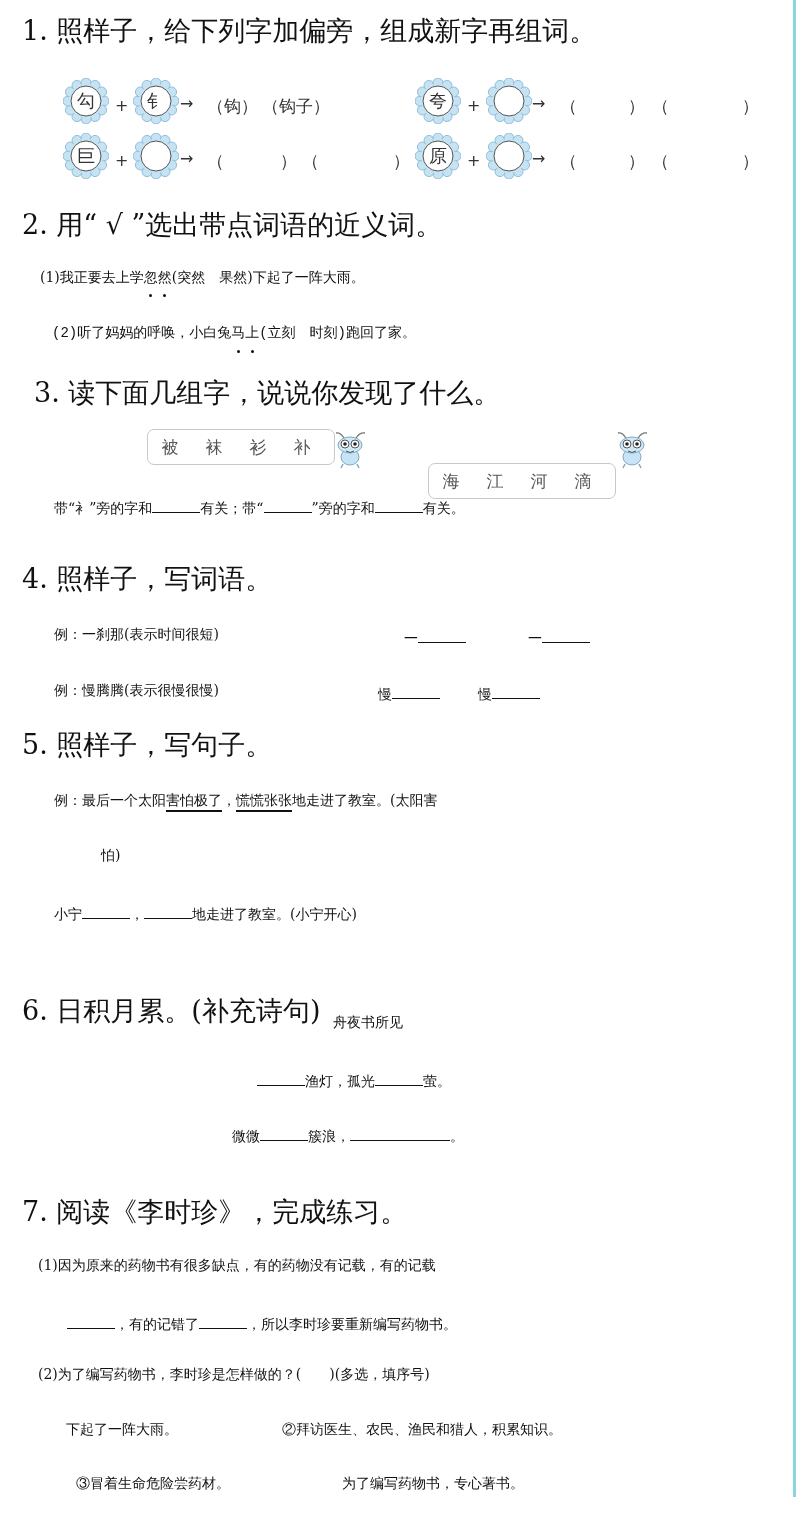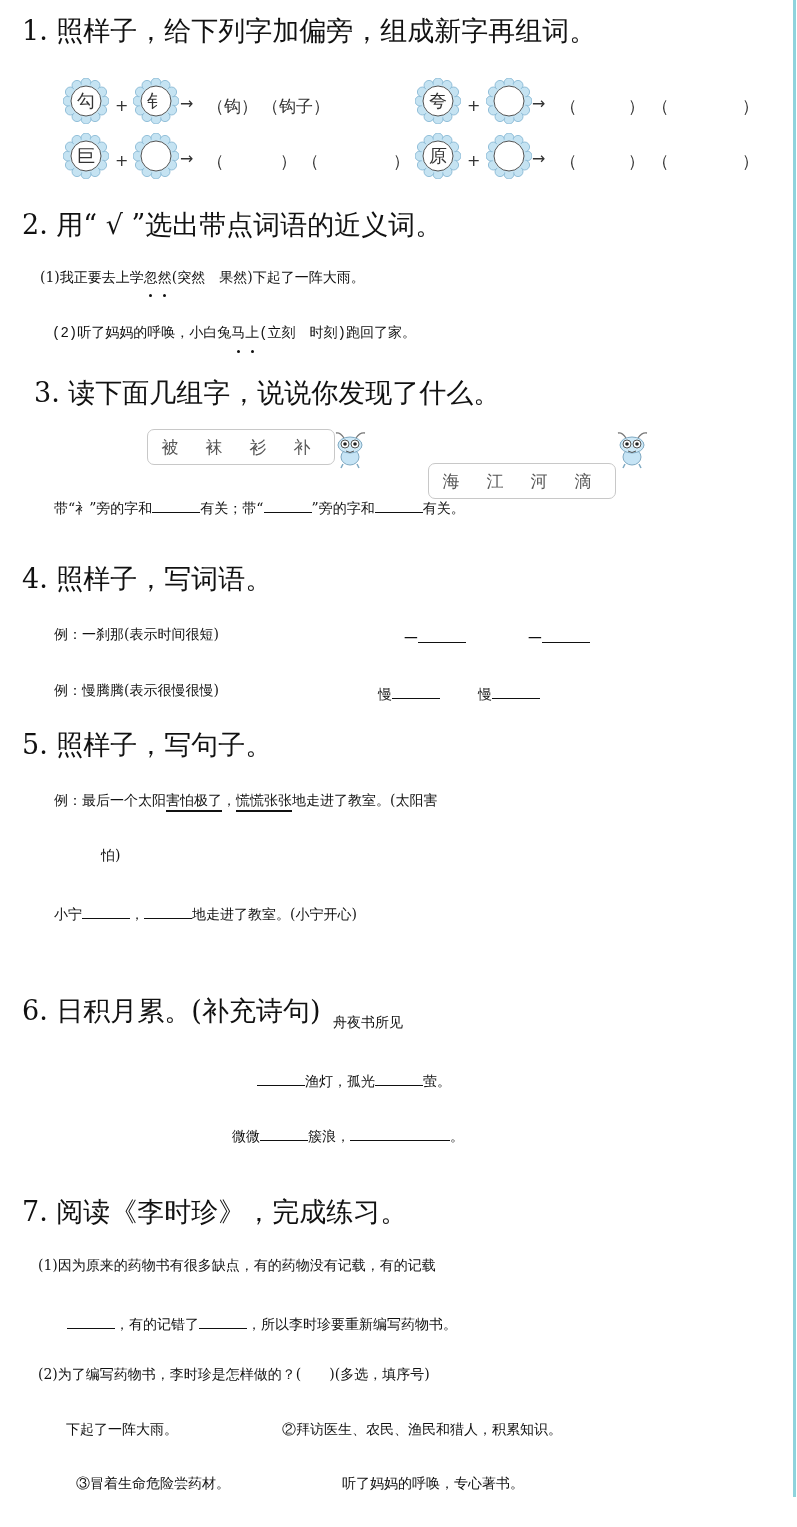--- a/index.html
+++ b/index.html
@@ -299,13 +299,13 @@
 
 <div class="abs q" style="left:22px;top:1198px;">7. 阅读《李时珍》，完成练习。</div>
 <div class="abs line" style="left:38px;top:1251px;">(1)因为原来的药物书有很多缺点，有的药物没有记载，有的记载</div>
 <div class="abs line" style="left:67px;top:1306px;">
   <span class="blank b48"></span><span>，有的记错了</span><span class="blank b48"></span><span>，所以李时珍要重新编写药物书。</span>
 </div>
 <div class="abs line" style="left:38px;top:1360px;">(2)为了编写药物书，李时珍是怎样做的？(　　)(多选，填序号)</div>
 <div class="abs line" style="left:66px;top:1415px;">下起了一阵大雨。</div>
 <div class="abs line" style="left:282px;top:1415px;text-align:center;">②拜访医生、农民、渔民和猎人，积累知识。</div>
 <div class="abs line" style="left:76px;top:1469px;">③冒着生命危险尝药材。</div>
-<div class="abs line" style="left:342px;top:1469px;">听了妈妈的呼唤，专心著书。</div>
+<div class="abs line" style="left:342px;top:1469px;">为了编写药物书，专心著书。</div>
 
 </body></html>

